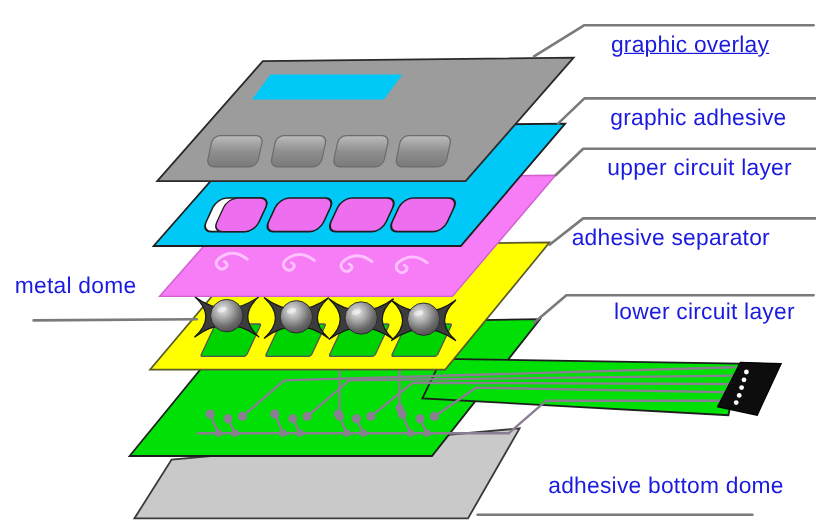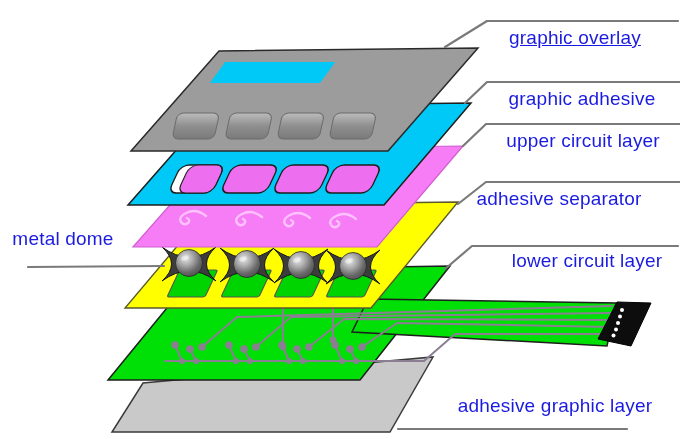--- a/index.html
+++ b/index.html
@@ -191,16 +191,16 @@
     <line x1="398" y1="429" x2="627" y2="429"></line>
     <line x1="28" y1="267" x2="164" y2="266"></line>
   </g>
 </svg>
 
 <div class="lbl" style="left:475px;top:27px;width:200px;text-decoration:underline;">graphic overlay</div>
 <div class="lbl" style="left:482px;top:88px;width:200px;">graphic adhesive</div>
 <div class="lbl" style="left:483px;top:130px;width:200px;">upper circuit layer</div>
 <div class="lbl" style="left:459px;top:188px;width:200px;">adhesive separator</div>
 <div class="lbl" style="left:487px;top:250px;width:200px;">lower circuit layer</div>
-<div class="lbl" style="left:455px;top:395px;width:200px;">adhesive graphic layer</div>
+<div class="lbl" style="left:455px;top:395px;width:200px;">adhesive bottom dome</div>
 <div class="lbl" style="left:2px;top:228px;width:122px;">metal dome</div>
 
 </div>
 
 </body></html>

